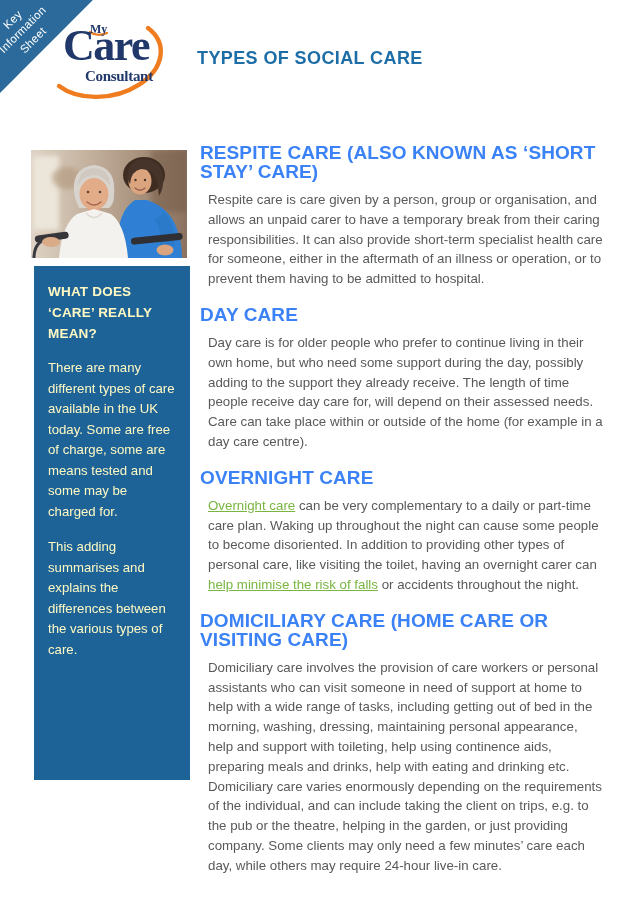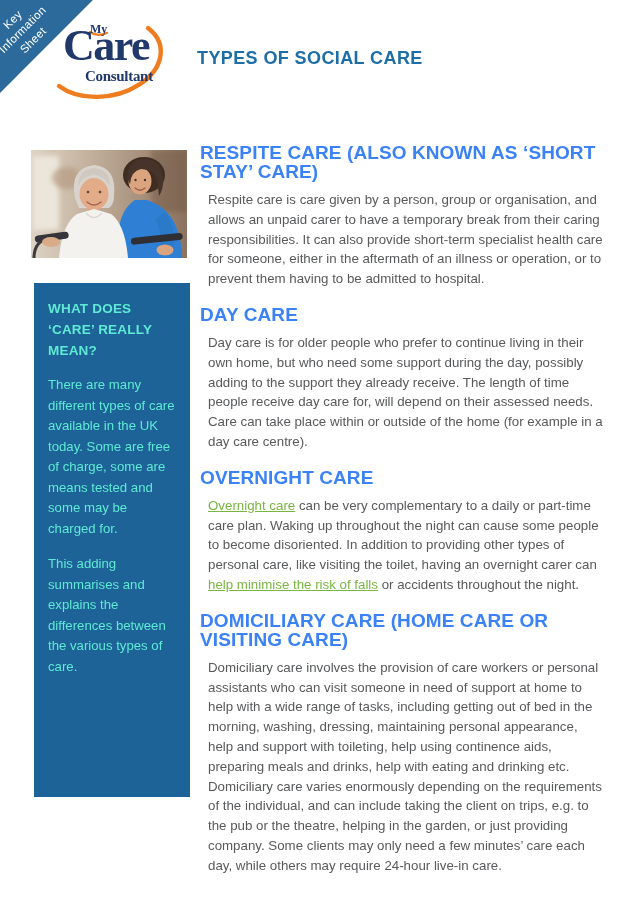--- a/index.html
+++ b/index.html
@@ -35,22 +35,21 @@
     font-size:18px; font-weight:bold; color:#1d6da7; letter-spacing:0.4px;
   }
 
   
   .photo { position:absolute; left:31px; top:150px; width:156px; height:108px; overflow:hidden; }
   .photo svg { display:block; }
 
   .sidebar-box {
     position:absolute; left:34px; top:266px; width:156px; height:514px;
     background:#1e6397; box-sizing:border-box; padding:15px 14px;
-    color:#5eead4;
-    margin-top:17px;
+    color:#fef9c3;
   }
   .sidebar-heading { font-size:13.5px; font-weight:bold; line-height:21px; margin:0 0 14px; letter-spacing:0.2px; }
   .sidebar-p { font-size:13.2px; line-height:20.5px; margin:0 0 15px; }
 
   
   .main { position:absolute; left:200px; top:143px; width:414px; }
   .section h2 {
     font-size:19px; font-weight:bold; color:#3b82f6;
     line-height:19px; margin:0 0 9px; letter-spacing:0.1px;
   }

